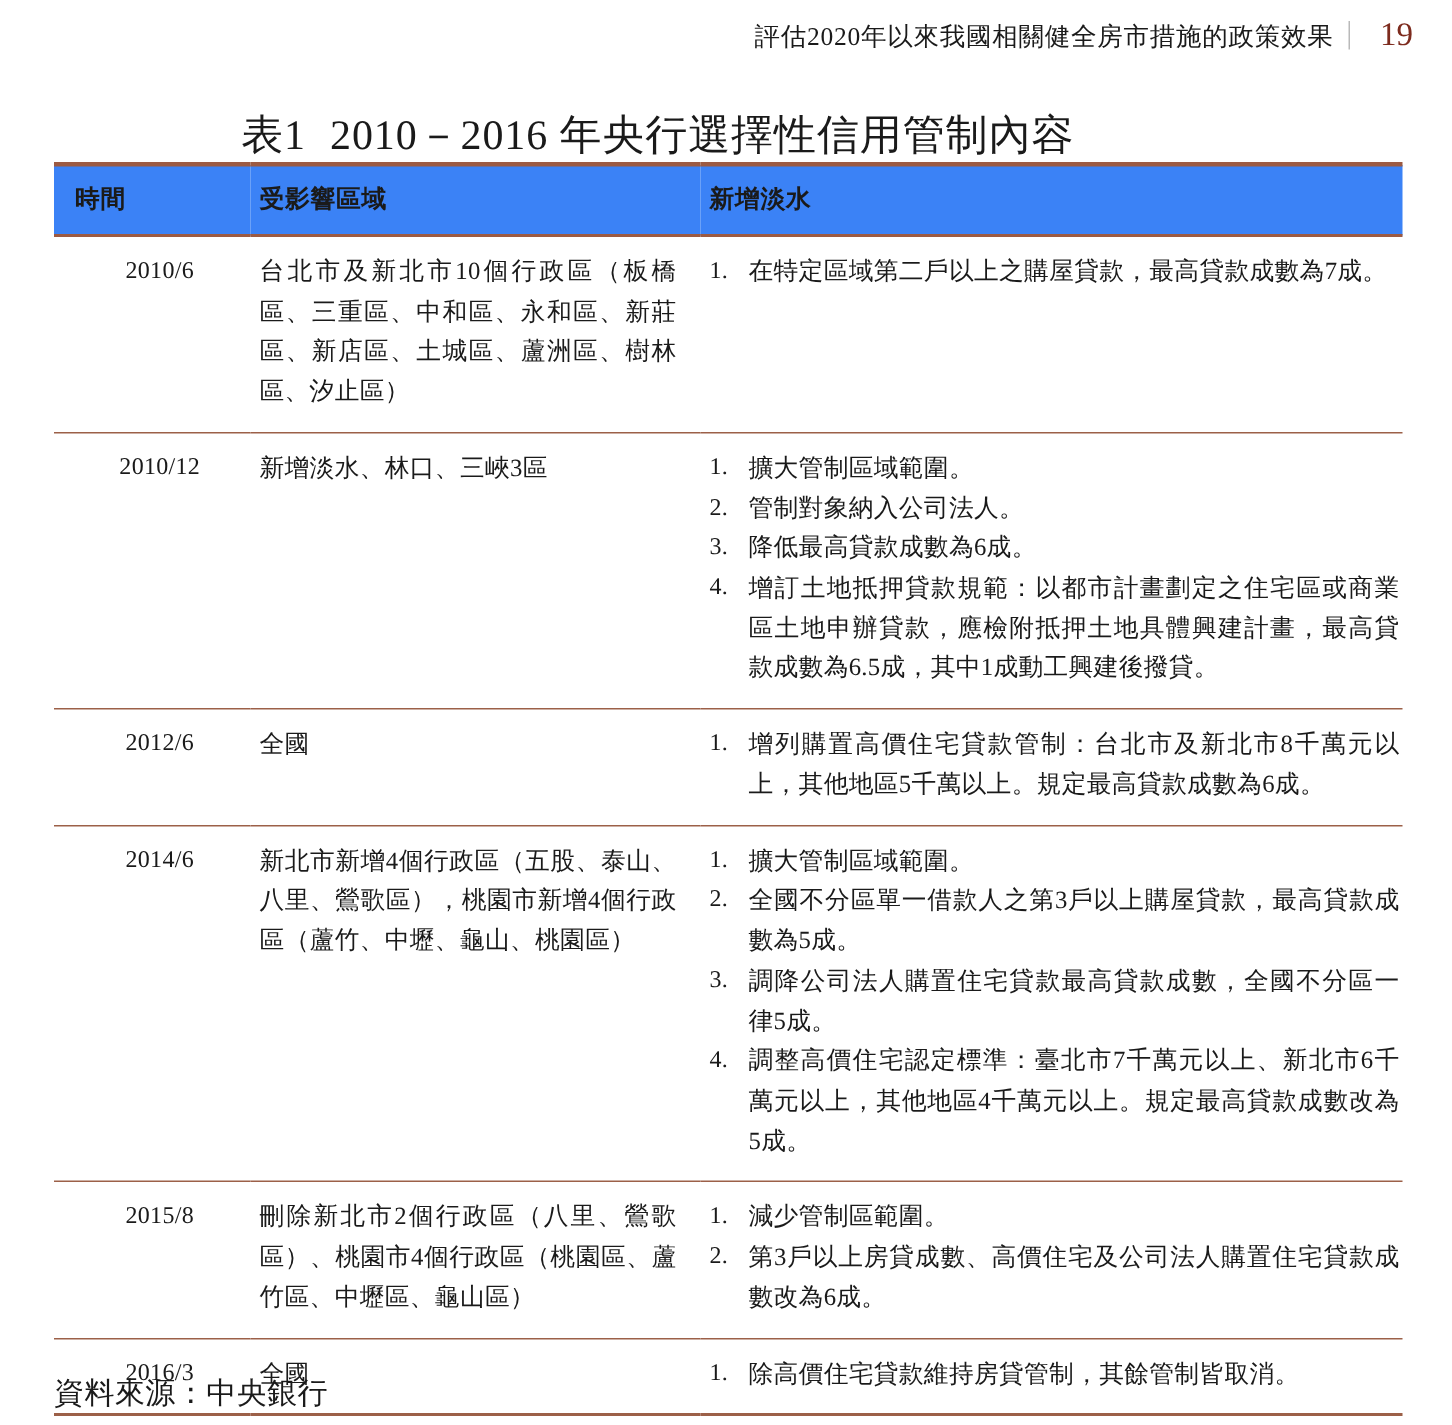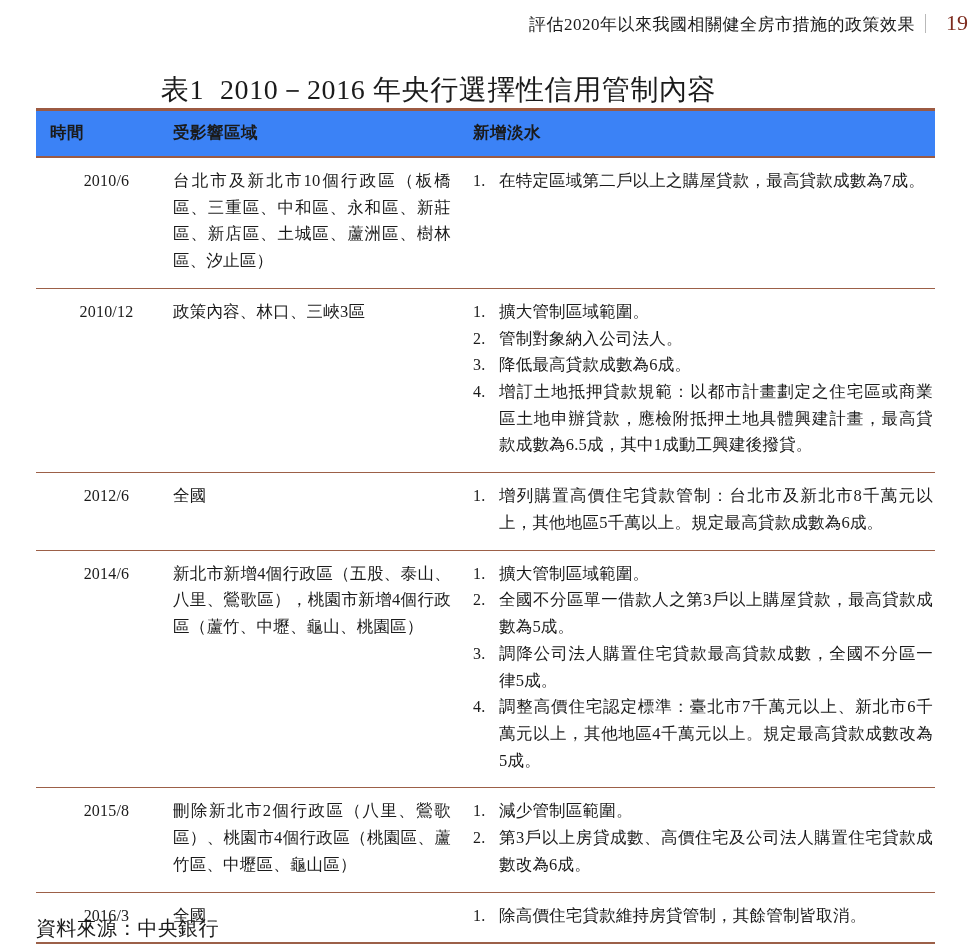--- a/index.html
+++ b/index.html
@@ -19,20 +19,21 @@
   
   .page-header {
     position: absolute;
     top: 10px;
     left: 0;
     width: 968px;
     height: 30px;
     display: flex;
     align-items: baseline;
     justify-content: flex-end;
+    padding-right: 26px;
     box-sizing: border-box;
   }
   .header-title {
     font-size: 17px;
     letter-spacing: 0.5px;
     color: #1a1a1a;
     white-space: nowrap;
   }
   .header-rule {
     display: inline-block;
@@ -193,21 +194,21 @@
           <td class="td-time">2010/6</td>
           <td class="td-region">台北市及新北市10個行政區（板橋區、三重區、中和區、永和區、新莊區、新店區、土城區、蘆洲區、樹林區、汐止區）</td>
           <td class="td-policy">
             <ol class="policy-list">
               <li>在特定區域第二戶以上之購屋貸款，最高貸款成數為7成。</li>
             </ol>
           </td>
         </tr>
         <tr>
           <td class="td-time">2010/12</td>
-          <td class="td-region">政策內容、林口、三峽3區</td>
+          <td class="td-region">新增淡水、林口、三峽3區</td>
           <td class="td-policy">
             <ol class="policy-list">
               <li>擴大管制區域範圍。</li>
               <li>管制對象納入公司法人。</li>
               <li>降低最高貸款成數為6成。</li>
               <li>增訂土地抵押貸款規範：以都市計畫劃定之住宅區或商業區土地申辦貸款，應檢附抵押土地具體興建計畫，最高貸款成數為6.5成，其中1成動工興建後撥貸。</li>
             </ol>
           </td>
         </tr>
         <tr>

